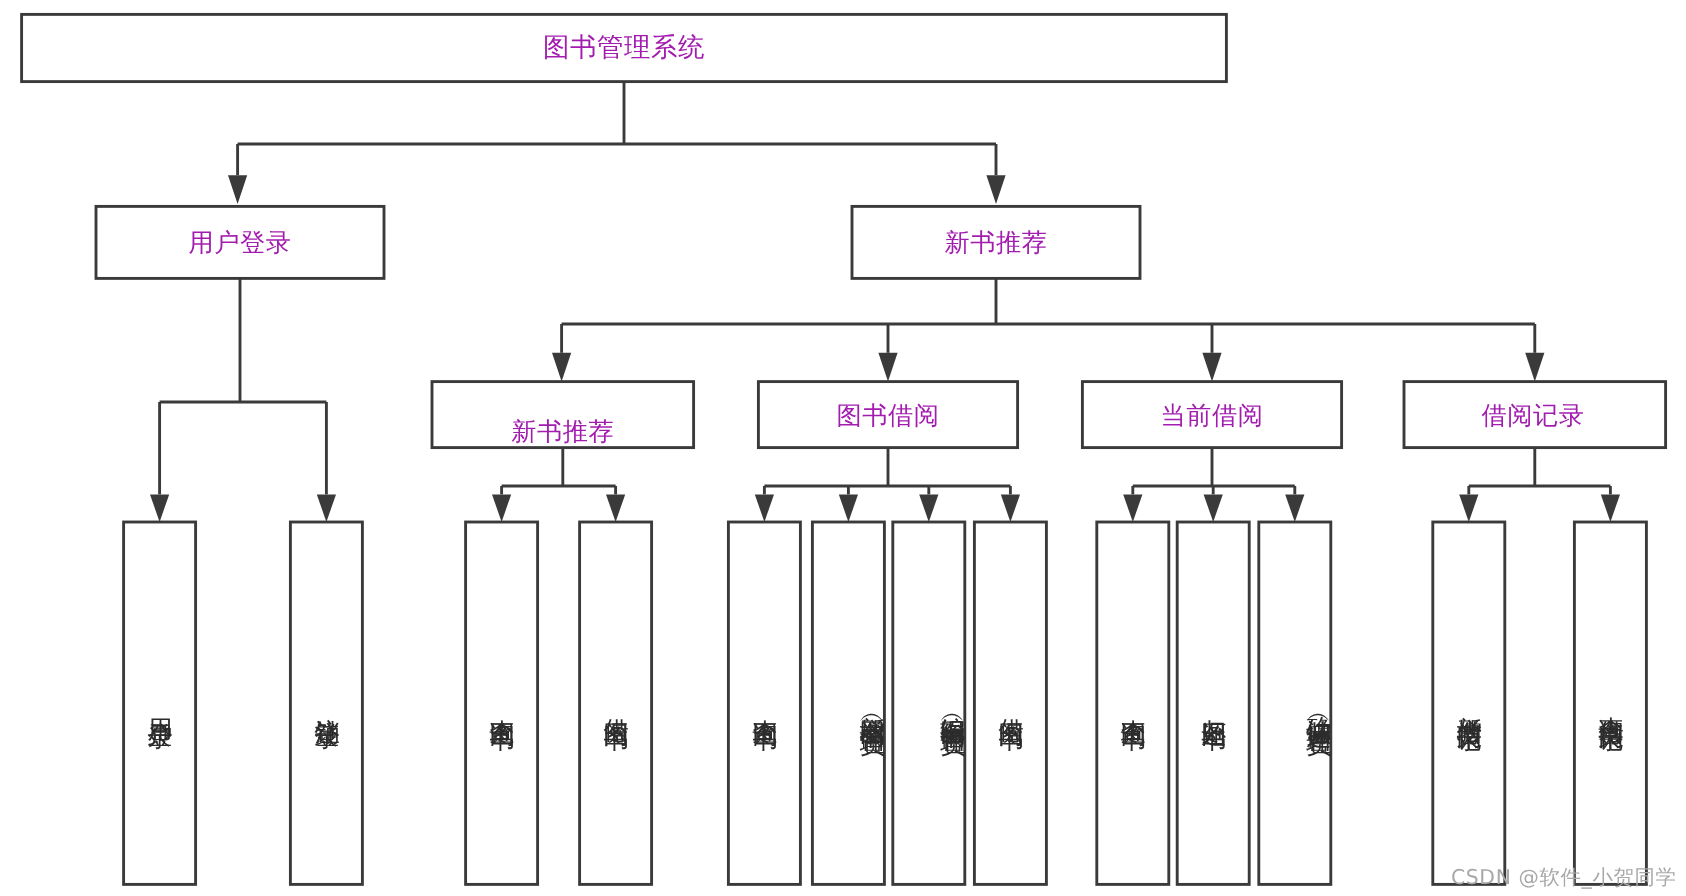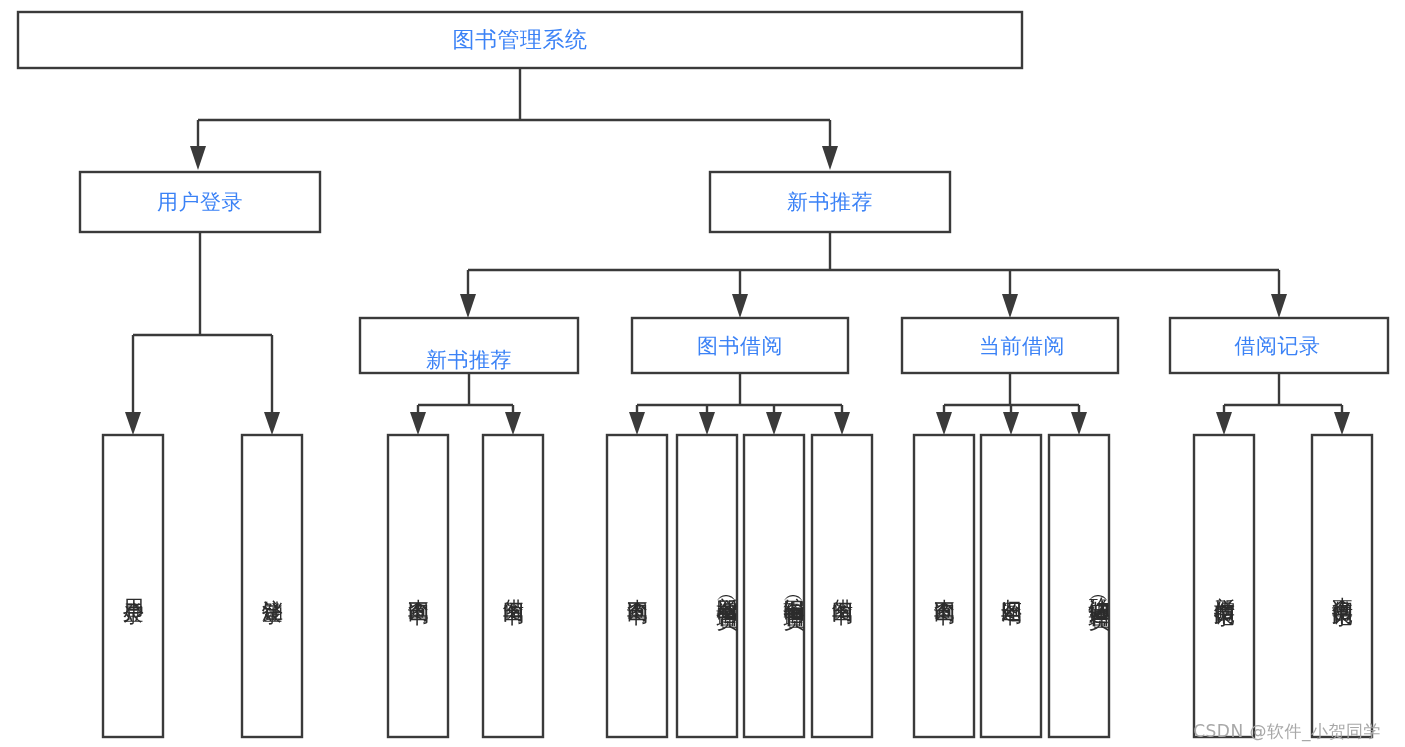--- a/index.html
+++ b/index.html
@@ -40,21 +40,21 @@
   }
   .arrow-head {
     fill: #3a3a3a;
     stroke: none;
   }
   .node-label-h {
     position: absolute;
     display: flex;
     align-items: center;
     justify-content: center;
-    color: #3b82f6;
+    color: #a21caf;
     font-size: 21px;
     letter-spacing: 0.5px;
     white-space: nowrap;
     pointer-events: none;
   }
   .node-label-v {
     position: absolute;
     display: flex;
     align-items: center;
     justify-content: center;
@@ -64,21 +64,21 @@
     text-orientation: upright;
     letter-spacing: 2px;
     line-height: 1;
     pointer-events: none;
   }
   .root-label {
     font-size: 22px;
   }
   #watermark {
     position: absolute;
-    right: 24px;
+    right: 8px;
     bottom: 4px;
     font-size: 17px;
     color: #a8a8a8;
     letter-spacing: 0.5px;
     white-space: nowrap;
     pointer-events: none;
   }
 </style>
 </head>
 <body>
@@ -176,21 +176,21 @@
     <rect class="node-box" x="1312" y="435" width="60" height="302"></rect>
   </svg>
 
   <div class="node-label-h root-label" style="left:18px; top:12px; width:1004px; height:56px;">图书管理系统</div>
 
   <div class="node-label-h" style="left:80px; top:172px; width:240px; height:60px;">用户登录</div>
   <div class="node-label-h" style="left:710px; top:172px; width:240px; height:60px;">新书推荐</div>
 
   <div class="node-label-h" style="left:360px; top:332px; width:218px; height:55px;">新书推荐</div>
   <div class="node-label-h" style="left:632px; top:318px; width:216px; height:55px;">图书借阅</div>
-  <div class="node-label-h" style="left:902px; top:318px; width:216px; height:55px;padding-left:12px;">当前借阅</div>
+  <div class="node-label-h" style="left:902px; top:318px; width:216px; height:55px;">当前借阅</div>
   <div class="node-label-h" style="left:1170px; top:318px; width:215px; height:55px;">借阅记录</div>
 
   <div class="node-label-v" style="left:103px; top:435px; width:60px; height:302px;">用户登录</div>
   <div class="node-label-v" style="left:242px; top:435px; width:60px; height:302px;">注销登录</div>
 
   <div class="node-label-v" style="left:388px; top:435px; width:60px; height:302px;">查询图书</div>
   <div class="node-label-v" style="left:483px; top:435px; width:60px; height:302px;">借阅图书</div>
 
   <div class="node-label-v" style="left:607px; top:435px; width:60px; height:302px;">查询图书</div>
   <div class="node-label-v" style="left:677px; top:440px; width:60px; height:297px; align-items:flex-start;">新增图书（管理员）</div>

